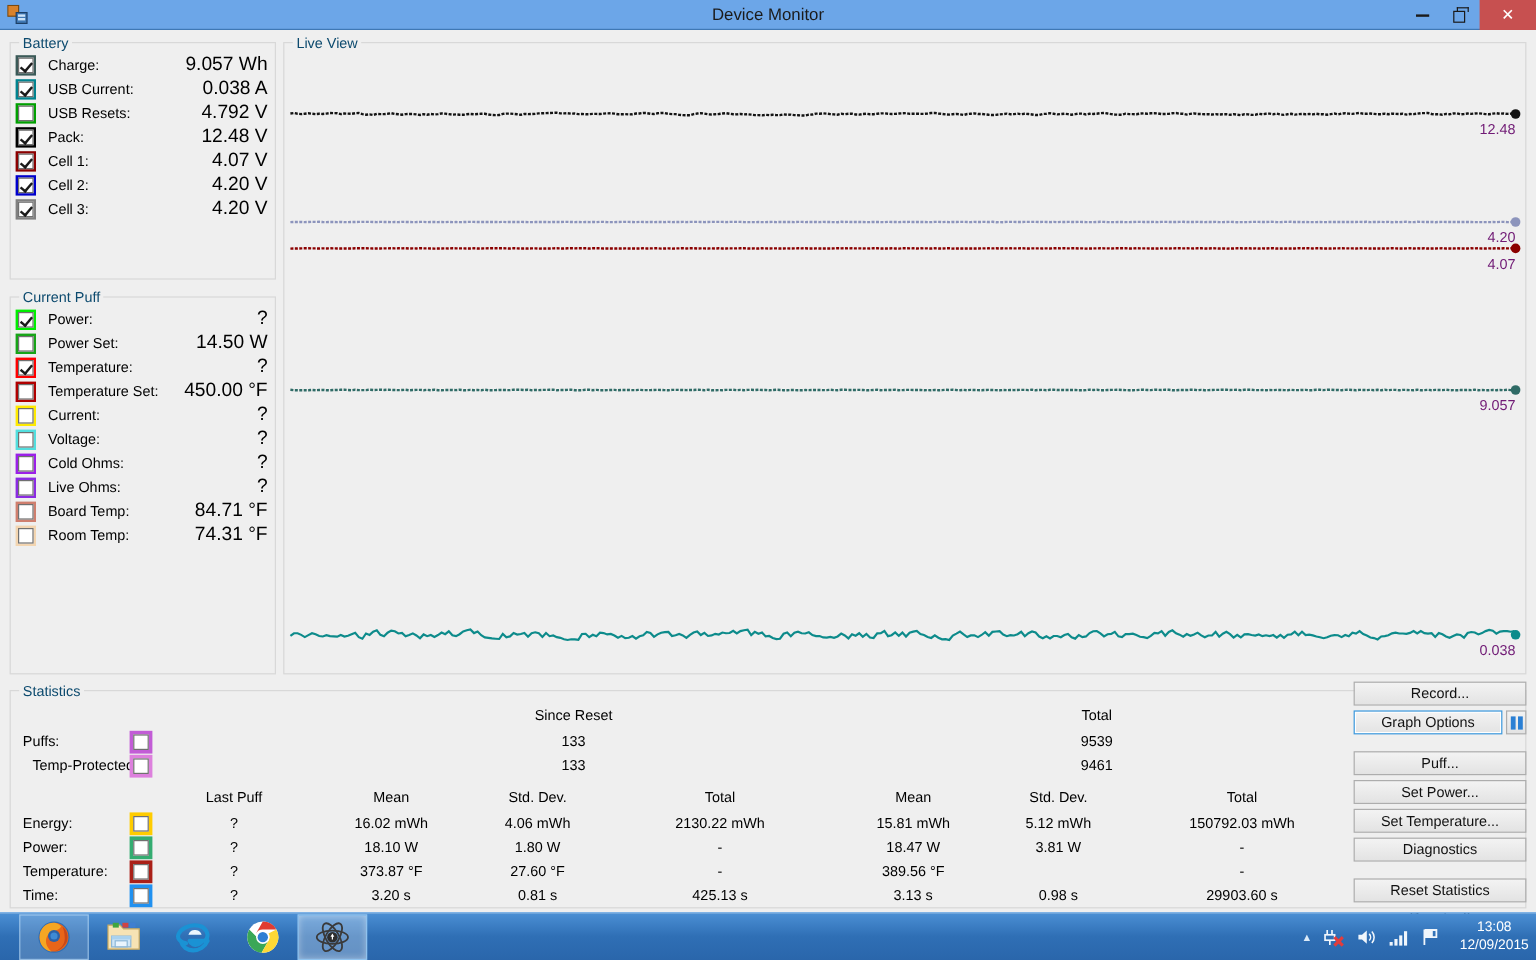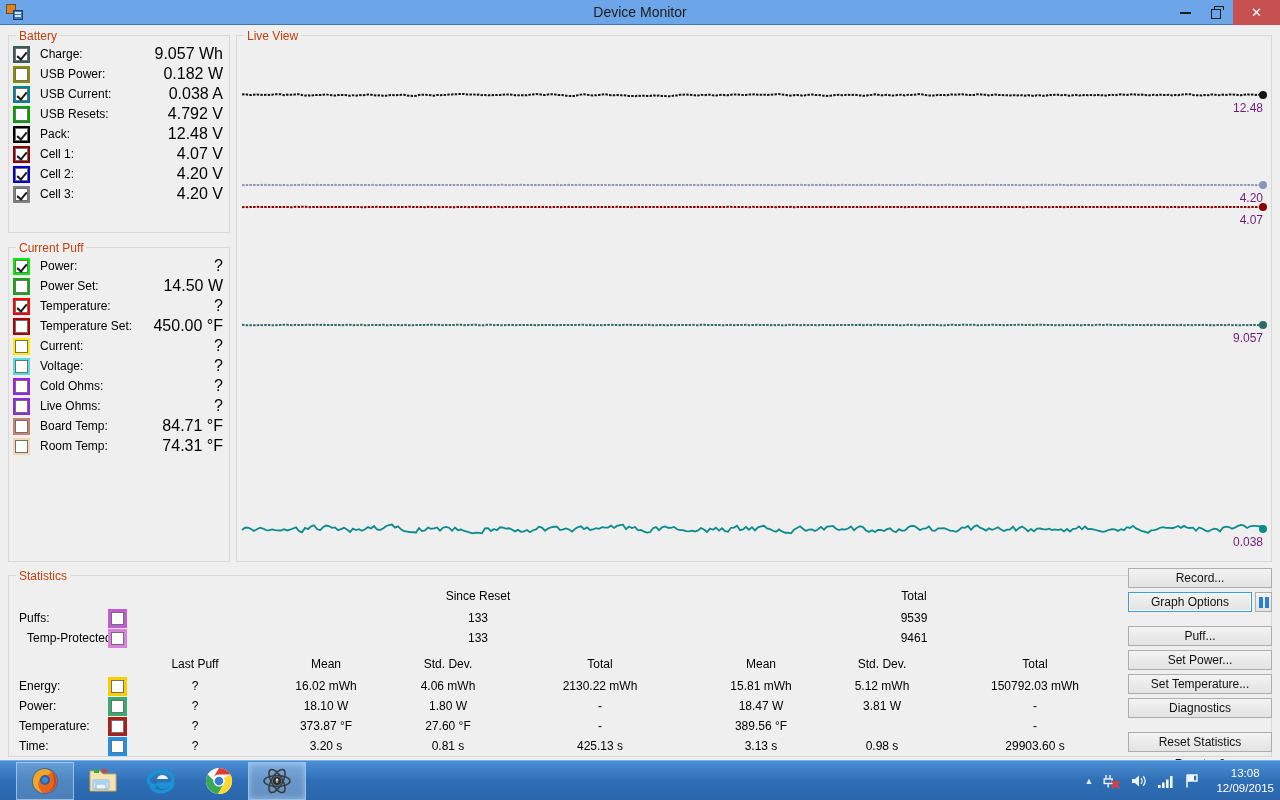--- a/index.html
+++ b/index.html
@@ -50,21 +50,21 @@
 
   
   .group {
     position: absolute;
     border: 1px solid #d8d8d8;
     background: transparent;
   }
   .group > .legend {
     position: absolute; top: -7px; left: 7px;
     background: #efefef; padding: 0 3px;
-    font-size: 12px; color: #c2410c; white-space: nowrap;
+    font-size: 12px; color: #0c4a6e; white-space: nowrap;
   }
 
   #grp-battery { left: 8px; top: 10px; width: 222px; height: 198px; }
   #grp-puff    { left: 8px; top: 222px; width: 222px; height: 315px; }
   #grp-live    { left: 236px; top: 10px; width: 1036px; height: 527px; }
   #grp-stats   { left: 8px; top: 550px; width: 1264px; height: 182px; }
 
   
   .row {
     position: relative; height: 20px; display: flex; align-items: center;
@@ -222,27 +222,20 @@
 
     <div class="group" id="grp-battery">
       <span class="legend">Battery</span>
       <div class="rowlist" id="battery-rows">
           <div class="row">
             <div class="swatch" style="background: rgb(59, 90, 88);">
               <div class="cb checked"></div>
             </div>
             <span class="label">Charge:</span>
             <span class="value">9.057 Wh</span>
-          </div>
-          <div class="row">
-            <div class="swatch" style="background: rgb(140, 140, 0);">
-              <div class="cb"></div>
-            </div>
-            <span class="label">USB Power:</span>
-            <span class="value">0.182 W</span>
           </div>
           <div class="row">
             <div class="swatch" style="background: rgb(0, 131, 143);">
               <div class="cb checked"></div>
             </div>
             <span class="label">USB Current:</span>
             <span class="value">0.038 A</span>
           </div>
           <div class="row">
             <div class="swatch" style="background: rgb(0, 160, 0);">

